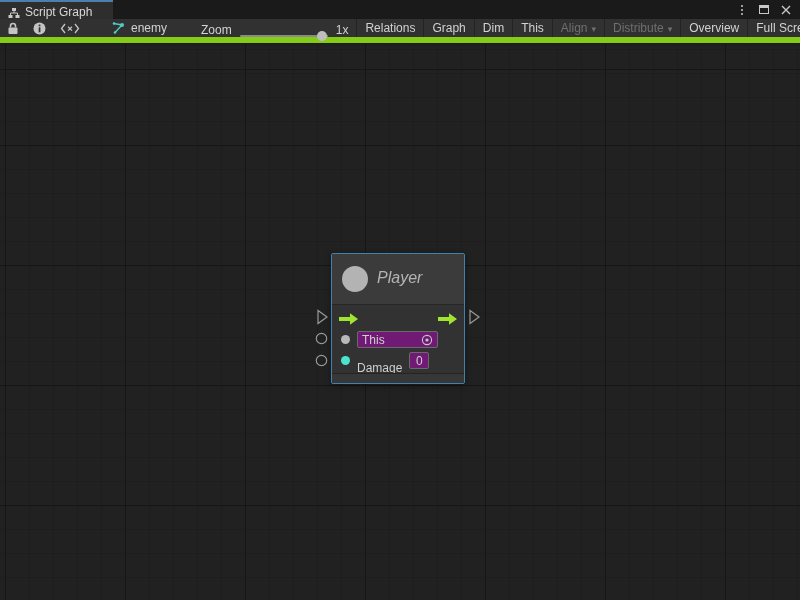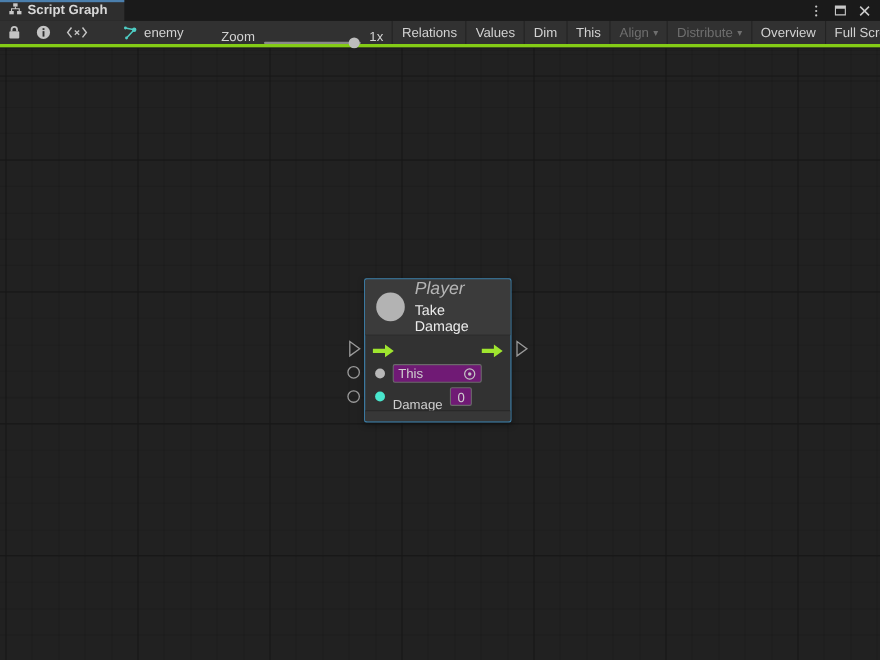--- a/index.html
+++ b/index.html
@@ -11,35 +11,35 @@
   }
   .window { position:relative; width:800px; height:600px; }
 
   
   .titlebar {
     position:absolute; top:0; left:0; right:0; height:19px;
     background:#1a1a1a; display:flex; align-items:stretch;
   }
   .tab {
     width:113px; background:#2e2e2e; border-top:2px solid #4b7fad;
-    display:flex; align-items:flex-start; gap:5px; padding:0 8px;
-    color:#d8d8d8; font-size:12px;font-weight:bold;
+    display:flex; align-items:flex-end; gap:5px; padding:0 8px;
+    color:#d8d8d8; font-size:12px;
   }
   .win-controls {
     margin-left:auto; display:flex; align-items:center; gap:6px; padding-right:6px;
   }
   .win-btn { width:16px; height:14px; display:flex; align-items:center; justify-content:center; cursor:default; }
   .kebab { display:flex; flex-direction:column; gap:2px; align-items:center; }
   .kebab i { width:2px; height:2px; background:#c8c8c8; border-radius:50%; }
   .maxbox { width:10px; height:9px; border:1px solid #c8c8c8; border-top:3px solid #c8c8c8; }
 
   
   .toolbar {
     position:absolute; top:19px; left:0; right:0; height:24px;
-    background:#313131; border-bottom:3px solid #84cc16;
+    background:#313131; border-bottom:6px solid #84cc16;
     display:flex; align-items:stretch; font-size:12px; color:#d2d2d2;
   }
   .tb-sep { width:1px; background:#222; }
   .tb-icon-btn { display:flex; align-items:center; justify-content:center; padding:0 7px; }
   .tb-btn {
     display:flex; align-items:center; justify-content:center;
     padding:0 8px; white-space:nowrap; border-left:1px solid #232323;text-align:right;
   }
   .tb-btn.disabled { color:#6f6f6f; }
   .caret { font-size:9px; margin-left:4px; transform:translateY(1px); }
@@ -175,21 +175,21 @@
         <span class="zoom-handle" style="left:93%"></span>
       </span>
       <span>1x</span>
     </div>
 
     <div class="btn-group">
       <div class="tb-btn">
         <span>Relations</span>
       </div>
       <div class="tb-btn">
-        <span>Values</span>
+        <span>Graph</span>
       </div>
       <div class="tb-btn">
         <span>Dim</span>
       </div>
       <div class="tb-btn">
         <span>This</span>
       </div>
       <div class="tb-btn disabled">
         <span>Align</span>
         <span class="caret">▾</span>
@@ -230,21 +230,20 @@
       <svg width="13" height="13" viewBox="0 0 13 13">
           <circle cx="6.5" cy="6.5" r="5.2" fill="none" stroke="#9a9a9a" stroke-width="1.2"></circle>
         </svg>
     </span>
 
     <div class="node">
       <div class="node-header">
         <span class="node-icon"></span>
         <span>
           <div class="node-subtitle">Player</div>
-          <div class="node-title">Take Damage</div>
         </span>
       </div>
 
       <div class="node-body">
         <div class="exec-row">
           <span>
             <svg width="21" height="14" viewBox="0 0 21 14">
                 <path d="M1 5 h11 V1.2 L20 7 L12 12.8 V9 H1 Z" fill="#9fe52f"></path>
               </svg>
           </span>

